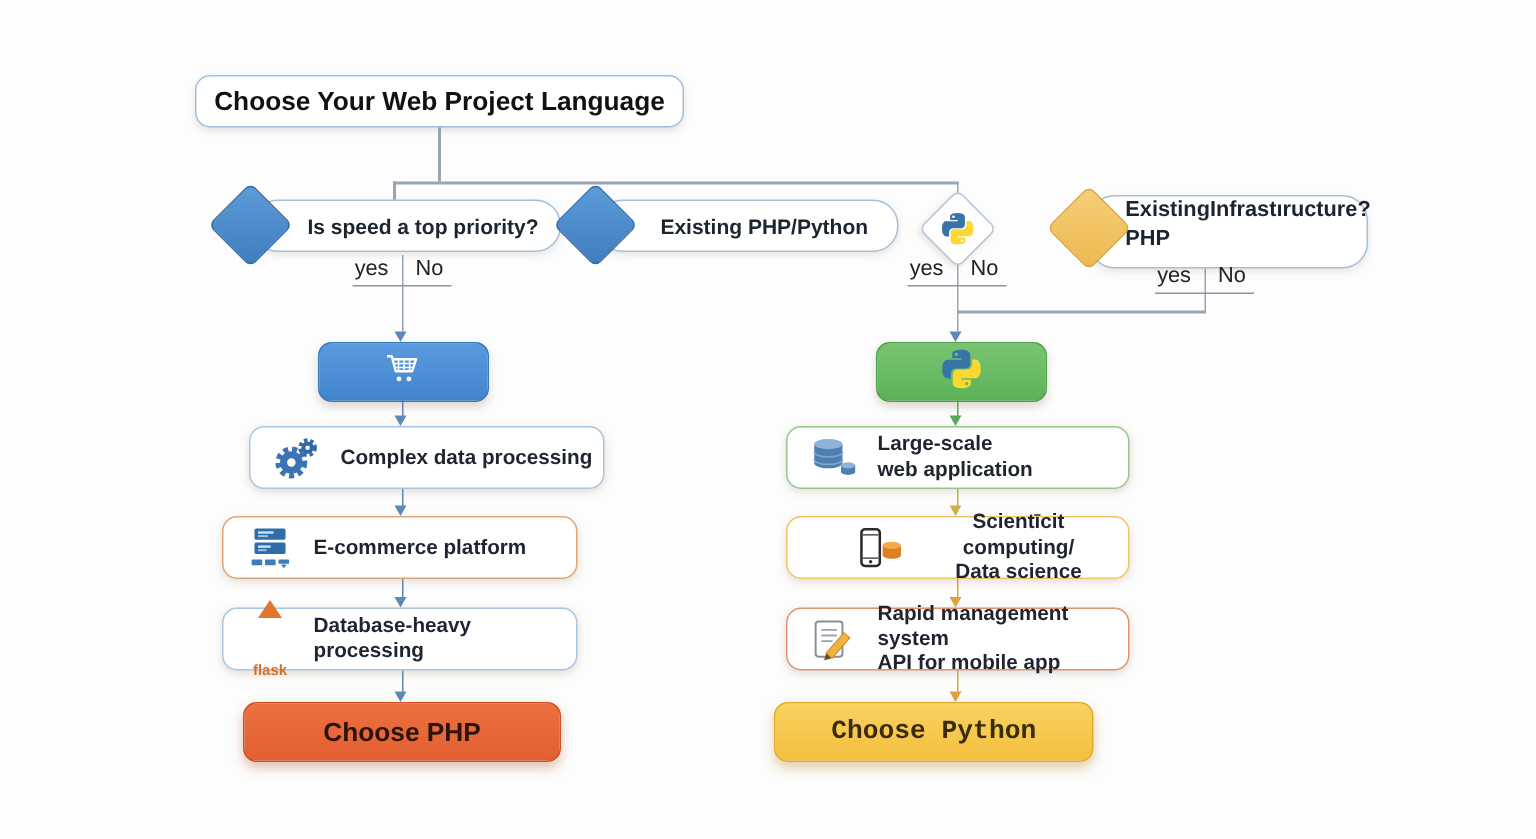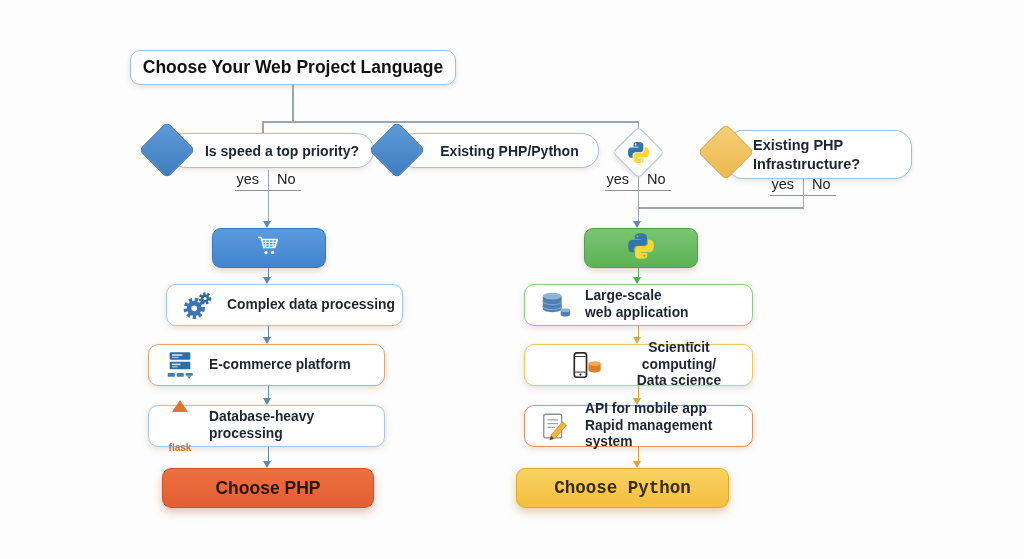--- a/index.html
+++ b/index.html
@@ -20,21 +20,21 @@
     font-size:17.5px;font-weight:600;color:#111;
     box-shadow:0 2px 5px rgba(160,140,120,.25);
   }
   
   .pill{
     position:absolute;background:#fff;border:1.6px solid #a3c1dd;border-radius:17px;
     display:flex;align-items:center;justify-content:center;
     font-size:14px;font-weight:600;color:#1c2430;
     box-shadow:0 2px 5px rgba(160,140,120,.22);
   }
-  .pill.two-line{flex-direction:column;align-items:flex-start;justify-content:center;line-height:1.3;}
+  .pill.two-line{flex-direction:row;align-items:flex-start;justify-content:center;line-height:1.3;}
   .diamond{position:absolute;transform:rotate(45deg);border-radius:5px;}
   .diamond.blue{background:linear-gradient(135deg,#5d9bd8,#3f7cc0);border:1px solid #35699f;}
   .diamond.yellow{background:linear-gradient(135deg,#f6cf78,#ecb84e);border:1px solid #d9a53c;}
   .diamond.white{background:#fff;border:1.3px solid #b3c6da;box-shadow:0 2px 4px rgba(160,140,120,.25);display:flex;align-items:center;justify-content:center;}
   .diamond.white .inner{transform:rotate(-45deg);display:flex;}
   
   .yn{position:absolute;display:flex;border-bottom:1.5px solid #8795a5;padding-bottom:3px;
       font-size:14.5px;font-weight:400;color:#222;}
   .yn .half{flex:1;}
   .yn .yes{text-align:right;padding-right:9px;}
@@ -251,22 +251,22 @@
   <div class="step" style="left:524px;top:405px;width:229px;border:1.6px solid #e0926e;">
     <span class="icon-slot">
       <svg width="32" height="29" viewBox="0 0 34 30">
         <rect x="4" y="2" width="19" height="25" rx="2" fill="#fff" stroke="#8a8f96" stroke-width="1.4"></rect>
         <path d="M8 8h11M8 12h11M8 16h8" stroke="#9aa2ab" stroke-width="1.3"></path>
         <path d="M11.5 24.5L24 10l4.2 3.6L15.7 28z" fill="#f2b33d" stroke="#c98f2a" stroke-width="0.8"></path>
         <path d="M11.5 24.5l-1.5 5.1 5-1.4z" fill="#6e4a22"></path>
       </svg>
     </span>
     <span class="txt">
+      <span>Rapid management system</span>
       <span>API for mobile app</span>
-      <span>Rapid management system</span>
     </span>
   </div>
 
   <div class="result python">
     <span>Choose Python</span>
   </div>
 
 </div>
 
 </body></html>

